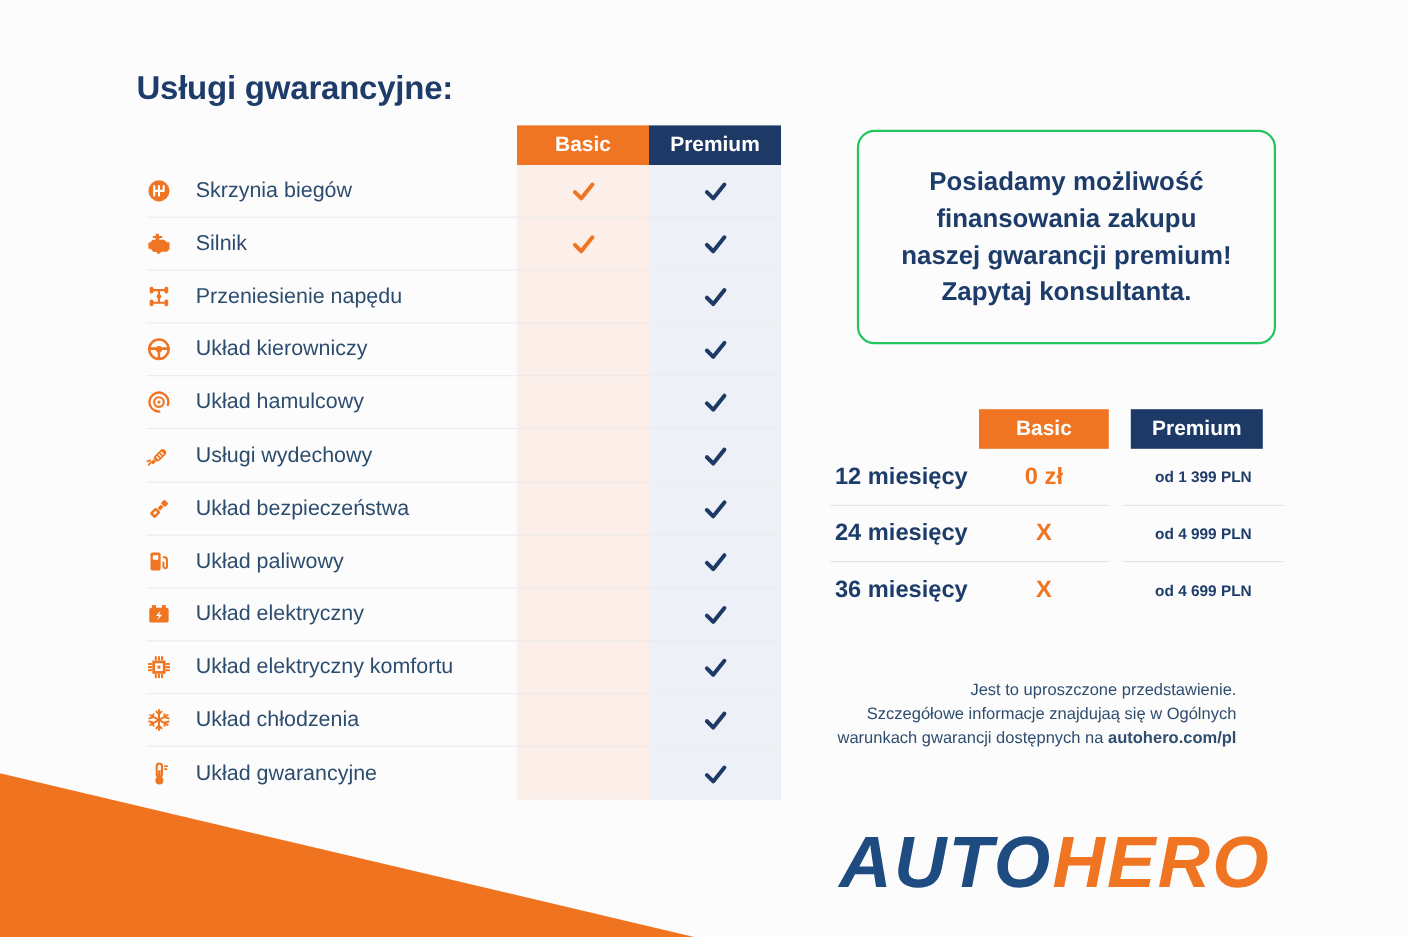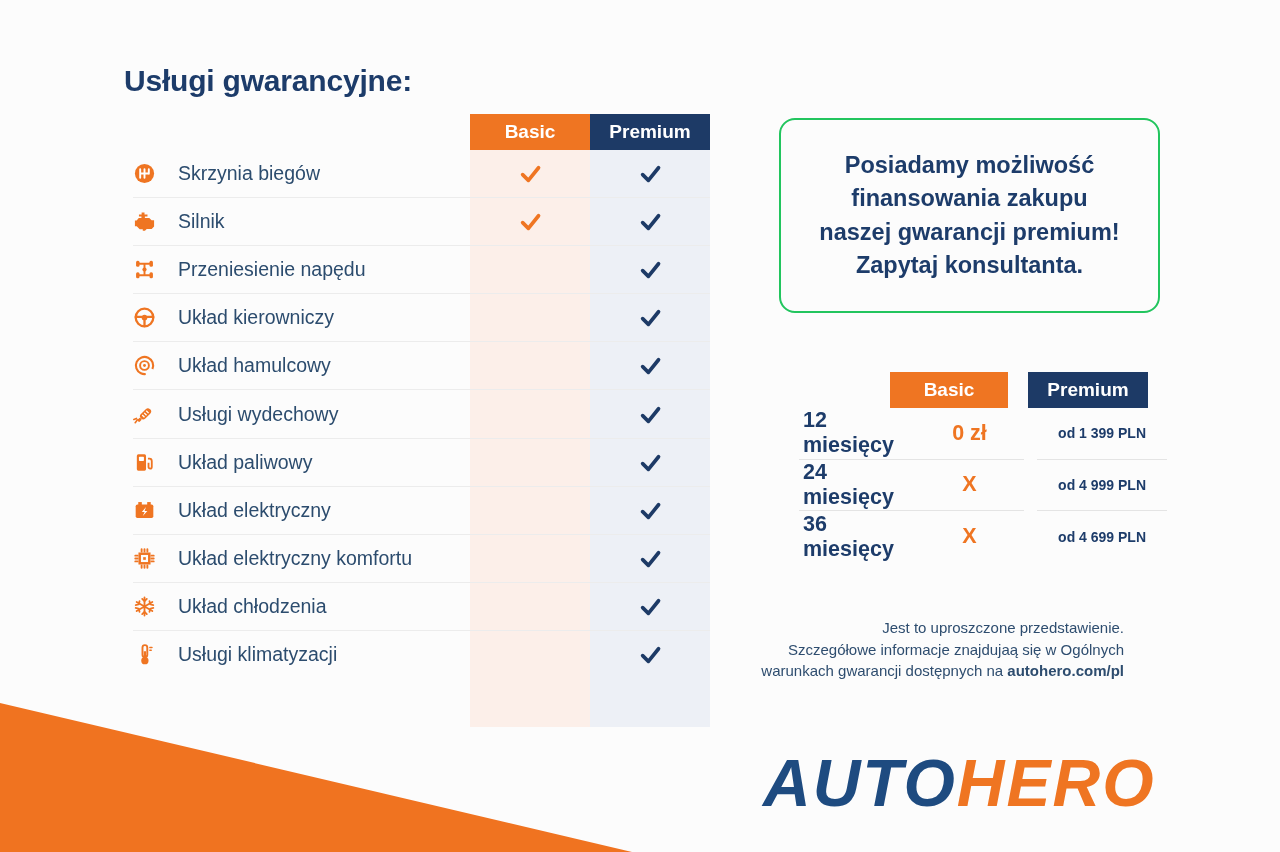--- a/index.html
+++ b/index.html
@@ -34,21 +34,21 @@
   
   #financing-box { position:absolute; left:779px; top:118px; width:381px; height:195px; border:2px solid #22c55e; border-radius:16px; display:flex; align-items:center; justify-content:center; text-align:center; }
   #financing-box .fin-line { font-size:23.5px; font-weight:700; color:#1D3C6A; line-height:33.5px; }
 
   
   #pricing { position:absolute; left:755px; top:372px; width:412px; }
   .ph { position:absolute; top:0; height:36px; line-height:36px; text-align:center; color:#fff; font-weight:700; font-size:19px; }
   .ph.basic { left:135px; width:118px; background:#EF7522; }
   .ph.premium { left:273px; width:120px; background:#1D3A66; }
   #pricing-rows { position:absolute; top:36px; left:0; width:412px; }
-  .prow { display:flex; align-items:flex-end; height:51.5px;margin-left:44px; }
+  .prow { display:flex; align-items:flex-end; height:51.5px; }
   .pr-left { width:253px; display:flex; align-items:center; justify-content:space-between; height:100%; }
   .pr-right { width:146px; margin-left:13px; text-align:center; height:100%; display:flex; align-items:center; justify-content:center; }
   .prow.sep .pr-left, .prow.sep .pr-right { border-bottom:1px solid #E4E4E4; }
   .p-period { font-size:21.5px; font-weight:700; color:#1D3C6A; padding-left:4px; }
   .p-basic { width:118px; text-align:center; font-size:21.5px; font-weight:700; color:#EF7522; }
   .p-premium { font-size:14px; font-weight:700; color:#1D3C6A; }
 
   
   #disclaimer { position:absolute; top:617px; right:156px; text-align:right; font-size:15px; line-height:21.5px; color:#2E4D6F; }
   #disclaimer b { font-weight:700; }
@@ -184,20 +184,39 @@
           <span class="cell"></span>
           <span class="cell">
             <svg viewBox="0 0 24 24">
               <path d="M3.8 13.2l6 6L20.4 6" fill="none" stroke="#1D3A66" stroke-width="3.8" stroke-linecap="round" stroke-linejoin="round"></path>
             </svg>
           </span>
         </div>
         <div class="wrow">
           <span class="icon">
             <svg viewBox="0 0 24 24">
+              <g transform="rotate(-45 12 12)">
+                <rect x="2.6" y="8.8" width="8.2" height="6.8" rx="1.7" fill="currentColor"></rect>
+                <rect x="11.6" y="10.5" width="4.6" height="3.4" fill="currentColor"></rect>
+                <rect x="17" y="9.4" width="4.8" height="5.6" rx="1.1" fill="currentColor"></rect>
+                <rect x="4.8" y="11.1" width="3.8" height="2.2" rx="1" fill="#fff"></rect>
+              </g>
+            </svg>
+          </span>
+          <span class="wlabel">Układ bezpieczeństwa</span>
+          <span class="cell"></span>
+          <span class="cell">
+            <svg viewBox="0 0 24 24">
+              <path d="M3.8 13.2l6 6L20.4 6" fill="none" stroke="#1D3A66" stroke-width="3.8" stroke-linecap="round" stroke-linejoin="round"></path>
+            </svg>
+          </span>
+        </div>
+        <div class="wrow">
+          <span class="icon">
+            <svg viewBox="0 0 24 24">
               <rect x="4" y="3.5" width="9.6" height="17" rx="1.6" fill="currentColor"></rect>
               <rect x="6.2" y="6" width="5.2" height="4.4" rx="0.8" fill="#fff"></rect>
               <path d="M15.6 8h1.6c1.6 0 2.4 1 2.4 2.6v6a1.7 1.7 0 01-3.4 0v-4.4" fill="none" stroke="currentColor" stroke-width="1.9"></path>
             </svg>
           </span>
           <span class="wlabel">Układ paliwowy</span>
           <span class="cell"></span>
           <span class="cell">
             <svg viewBox="0 0 24 24">
               <path d="M3.8 13.2l6 6L20.4 6" fill="none" stroke="#1D3A66" stroke-width="3.8" stroke-linecap="round" stroke-linejoin="round"></path>
@@ -258,21 +277,21 @@
         </div>
         <div class="wrow">
           <span class="icon">
             <svg viewBox="0 0 24 24">
               <rect x="9.9" y="2.2" width="5" height="12.6" rx="2.5" fill="none" stroke="currentColor" stroke-width="2"></rect>
               <circle cx="12.4" cy="18.4" r="3.8" fill="currentColor"></circle>
               <path d="M12.4 8.6v8" stroke="currentColor" stroke-width="2.4"></path>
               <path d="M17.6 4.6h2.2M17.6 7.6h1.4" stroke="currentColor" stroke-width="1.6" stroke-linecap="round" fill="none"></path>
             </svg>
           </span>
-          <span class="wlabel">Usługi klimatyzacji</span>
+          <span class="wlabel">Układ gwarancyjne</span>
           <span class="cell"></span>
           <span class="cell">
             <svg viewBox="0 0 24 24">
               <path d="M3.8 13.2l6 6L20.4 6" fill="none" stroke="#1D3A66" stroke-width="3.8" stroke-linecap="round" stroke-linejoin="round"></path>
             </svg>
           </span>
         </div>
       </div>
   </section>
 

